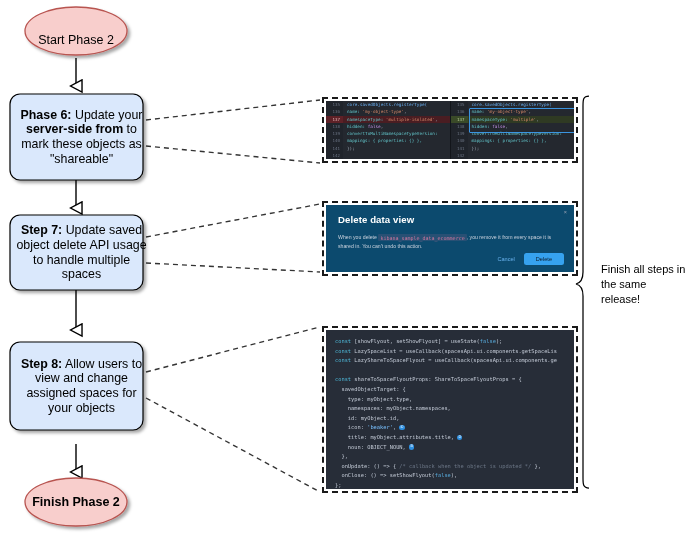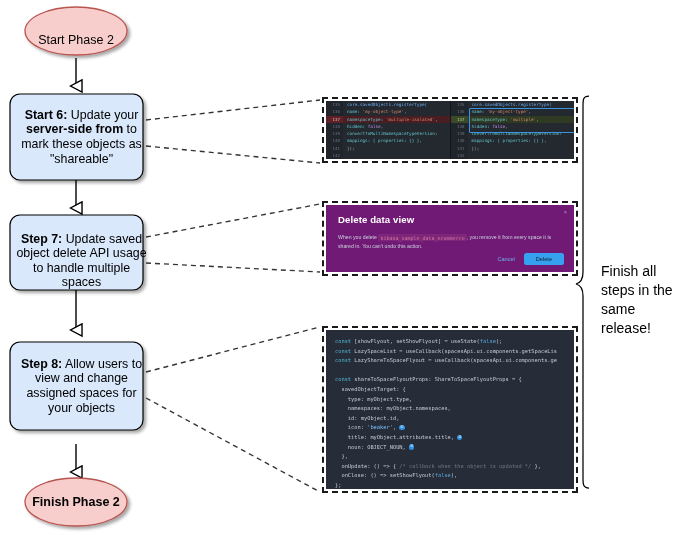--- a/index.html
+++ b/index.html
@@ -42,21 +42,21 @@
     padding: 0 5px;
   }
   .step-label b { font-weight: bold; }
 
   
   .brace-note {
     position: absolute;
     left: 601px;
     top: 262px;
     width: 86px;
-    font-size: 14px;
+    font-size: 11px;
     line-height: 1.35;
     color: #000;
   }
 
   
   .shot {
     position: absolute;
     box-sizing: border-box;
     background: #1b1f26;
     overflow: hidden;
@@ -117,21 +117,21 @@
     position: absolute;
     border: 0.8px solid #3b94e0;
     border-radius: 1px;
     pointer-events: none;
   }
 
   
   .modal {
     position: absolute;
     inset: 0;
-    background: #701a75;
+    background: #0c4a6e;
     color: #dfe5ef;
     box-sizing: border-box;
     padding: 9px 12px 8px 12px;
   }
   .modal-title {
     font-size: 9.6px;
     font-weight: bold;
     color: #ffffff;
     letter-spacing: 0.1px;
   }
@@ -267,23 +267,23 @@
            C 580,285 583,288 583,296
            L 583,478
            C 583,484 583,488 589,488" fill="none" stroke="#000000" stroke-width="1.25"></path>
 </svg>
 
 <div class="node-text terminator-label" style="left:25px;top:16px;width:102px;height:48px;">Start Phase 2</div>
 
 <div class="node-text terminator-label" style="left:25px;top:478px;width:102px;height:48px;font-weight:bold;">Finish Phase 2</div>
 
 <div class="node-text step-label" id="step6-label" style="left:10px;top:94px;width:133px;height:86px;">
-    <div><b>Start 6:</b> Update your <b>server-side from</b> to mark these objects as "shareable"</div>
+    <div><b>Phase 6:</b> Update your <b>server-side from</b> to mark these objects as "shareable"</div>
   </div>
-<div class="node-text step-label" id="step7-label" style="left:10px;top:215px;width:133px;height:75px;align-items:flex-end;">
+<div class="node-text step-label" id="step7-label" style="left:10px;top:215px;width:133px;height:75px;">
     <div><b>Step 7:</b> Update saved object delete API usage to handle multiple spaces</div>
   </div>
 <div class="node-text step-label" id="step8-label" style="left:10px;top:342px;width:133px;height:88px;">
     <div><b>Step 8:</b> Allow users to view and change assigned spaces for your objects</div>
   </div>
 
 <div class="brace-note">Finish all steps in the same release!</div>
 
 <div class="dashed-frame" style="left:322px;top:97px;width:256px;height:66px;"></div>
 <div class="shot" style="left:326px;top:101px;width:248px;height:58px;">

